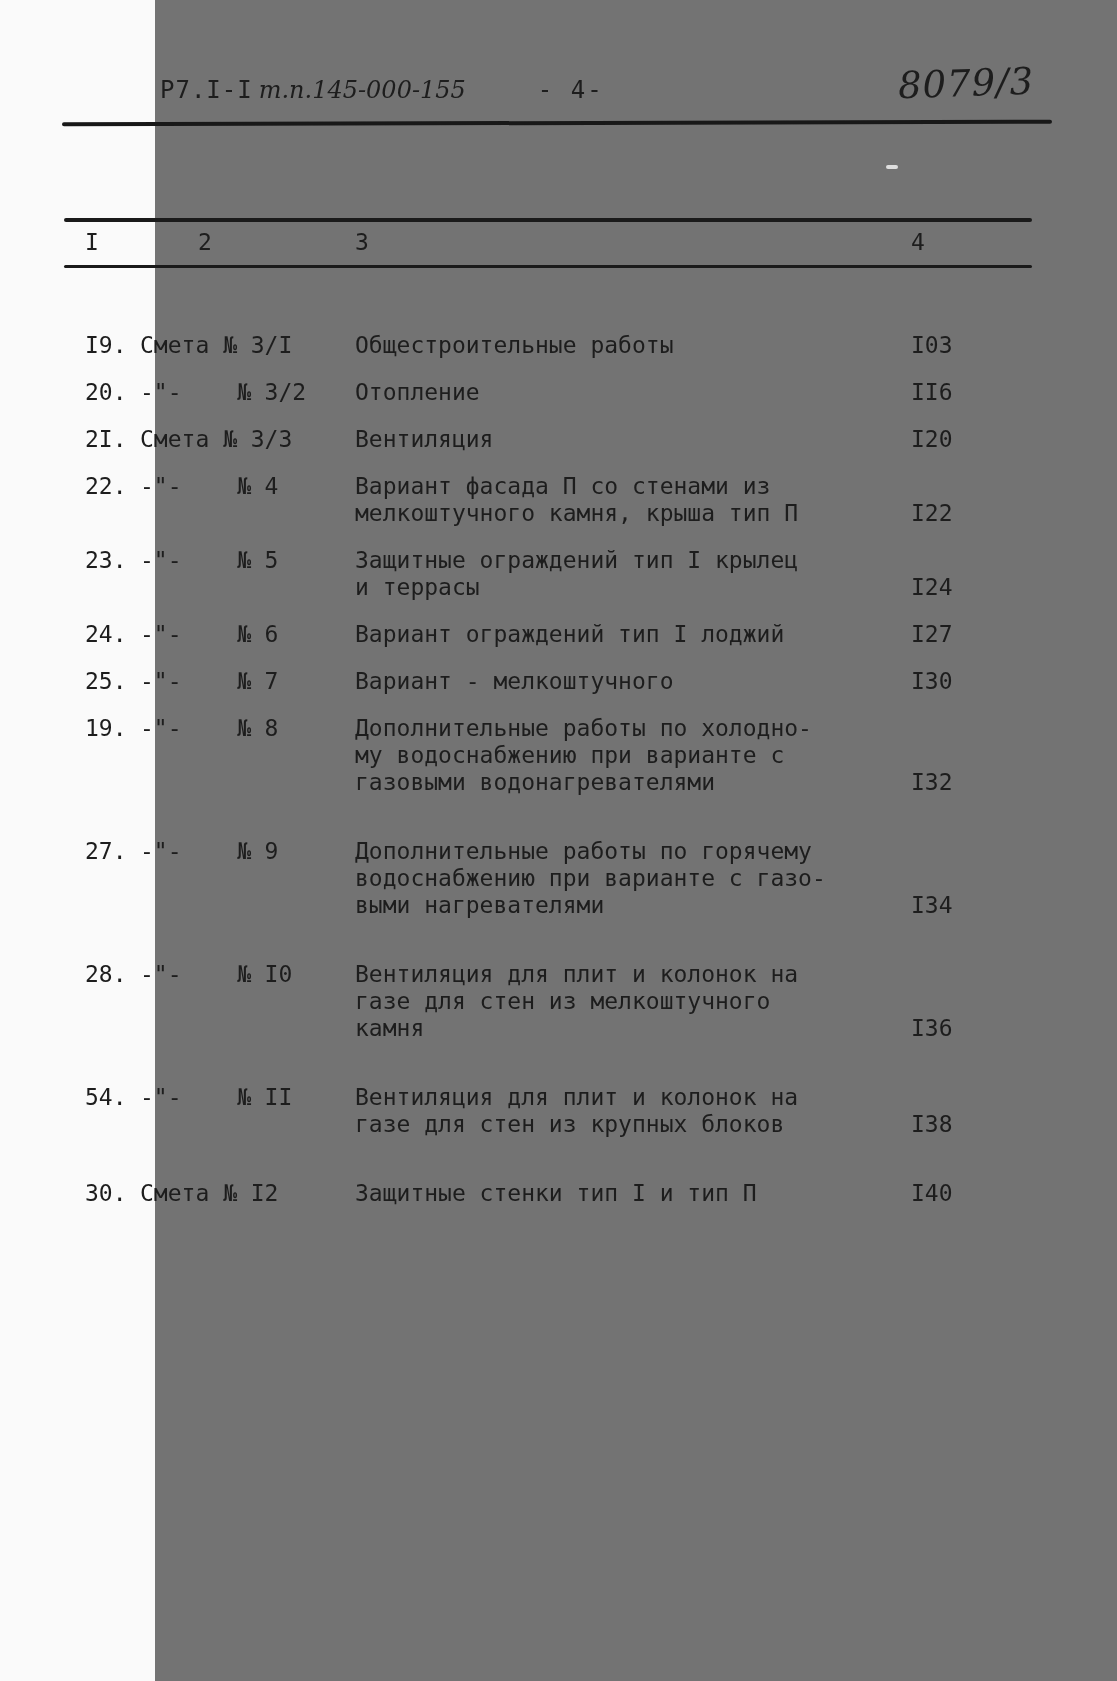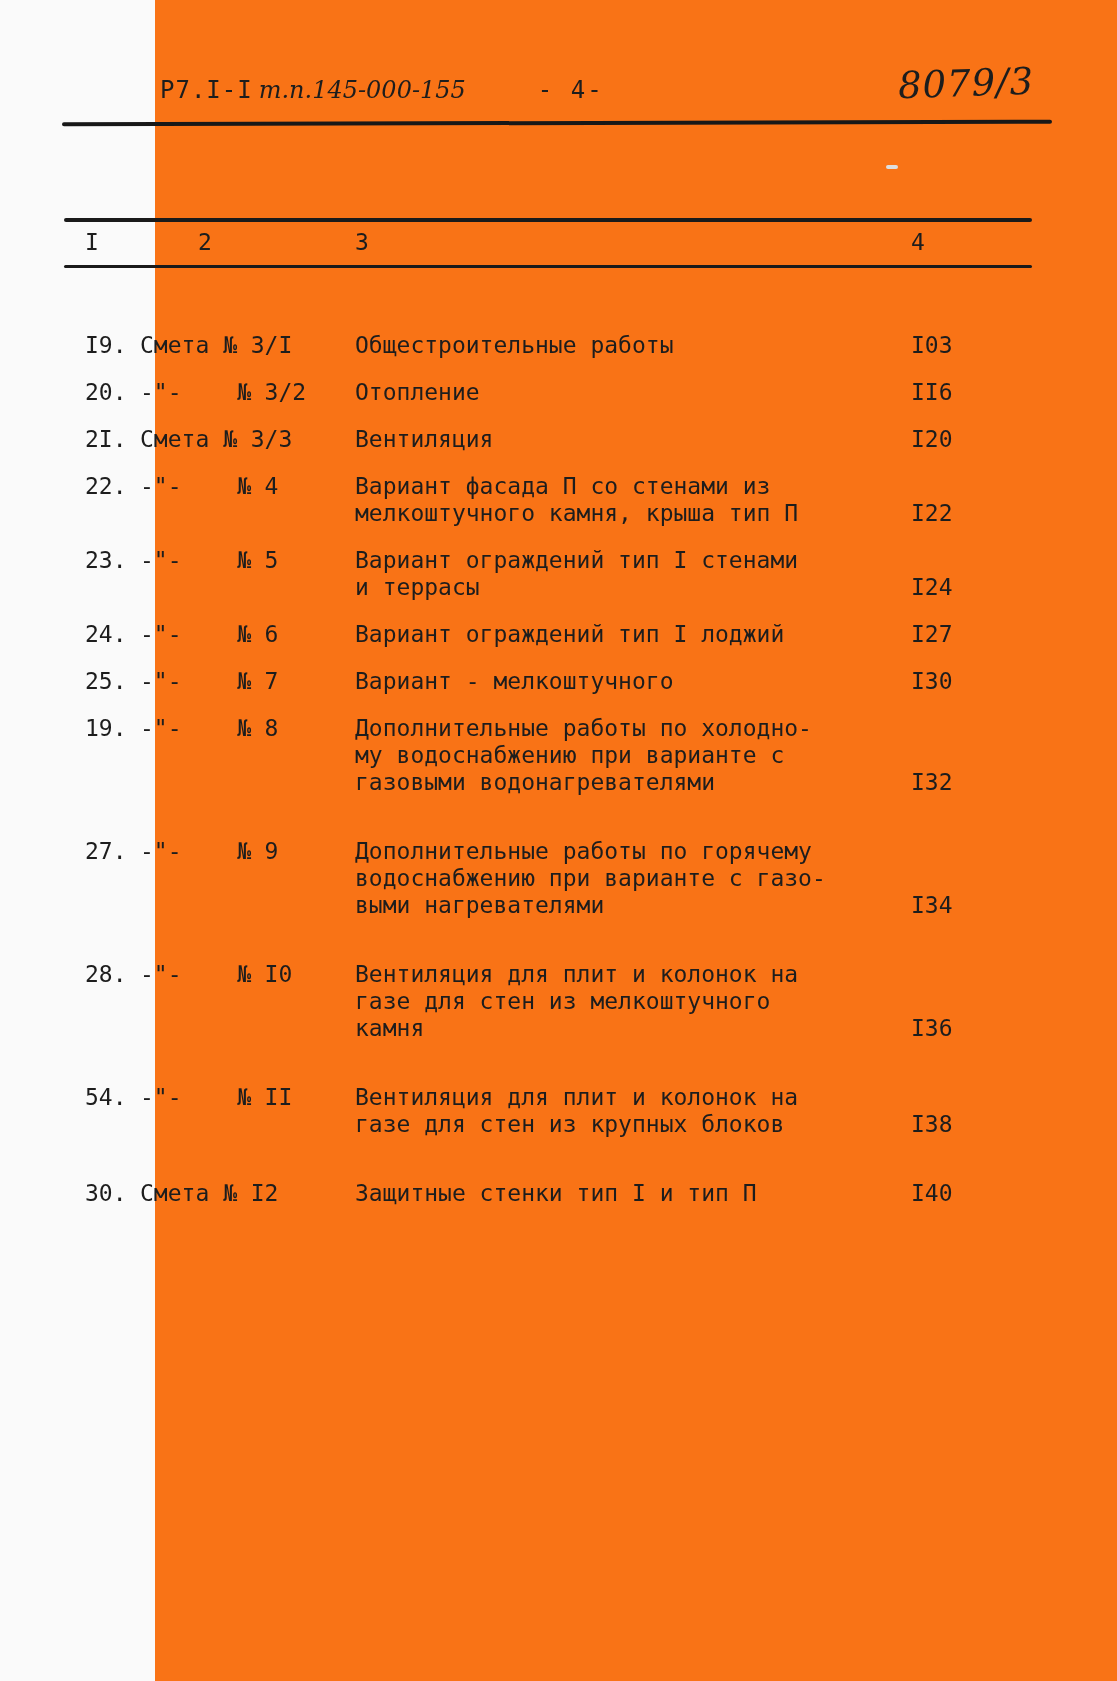--- a/index.html
+++ b/index.html
@@ -1,21 +1,21 @@
 <!DOCTYPE html>
 <html><head>
 <meta charset="utf-8">
 <style>
   html, body { margin: 0; padding: 0; background: #e9e9e7; }
   .page {
     position: relative;
     width: 1117px;
     height: 1681px;
     margin: 0 auto;
-    background: #f97316;
+    background: #737373;
     color: #1d1d1d;
     font-family: "DejaVu Sans Mono", monospace;
     overflow: hidden;
   }
   
   .page::before {
     content: "";
     position: absolute;
     left: 0; top: 0; bottom: 0;
     width: 155px;
@@ -159,21 +159,21 @@
     <div class="cell-num">22.</div>
     <div class="cell-smeta">-"-    № 4</div>
     <div class="cell-desc">Вариант фасада П со стенами из
 мелкоштучного камня, крыша тип П</div>
     <div class="cell-page">I22</div>
   </div>
 
   <div class="trow">
     <div class="cell-num">23.</div>
     <div class="cell-smeta">-"-    № 5</div>
-    <div class="cell-desc">Вариант ограждений тип I стенами
+    <div class="cell-desc">Защитные ограждений тип I крылец
 и террасы</div>
     <div class="cell-page">I24</div>
   </div>
 
   <div class="trow">
     <div class="cell-num">24.</div>
     <div class="cell-smeta">-"-    № 6</div>
     <div class="cell-desc">Вариант ограждений тип I лоджий</div>
     <div class="cell-page">I27</div>
   </div>

